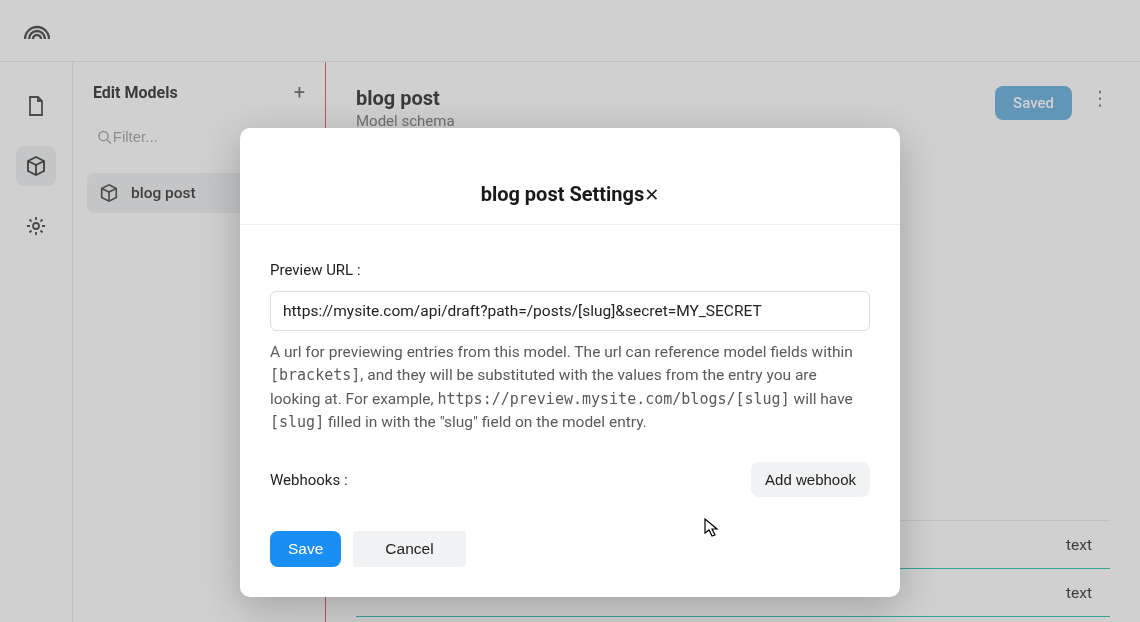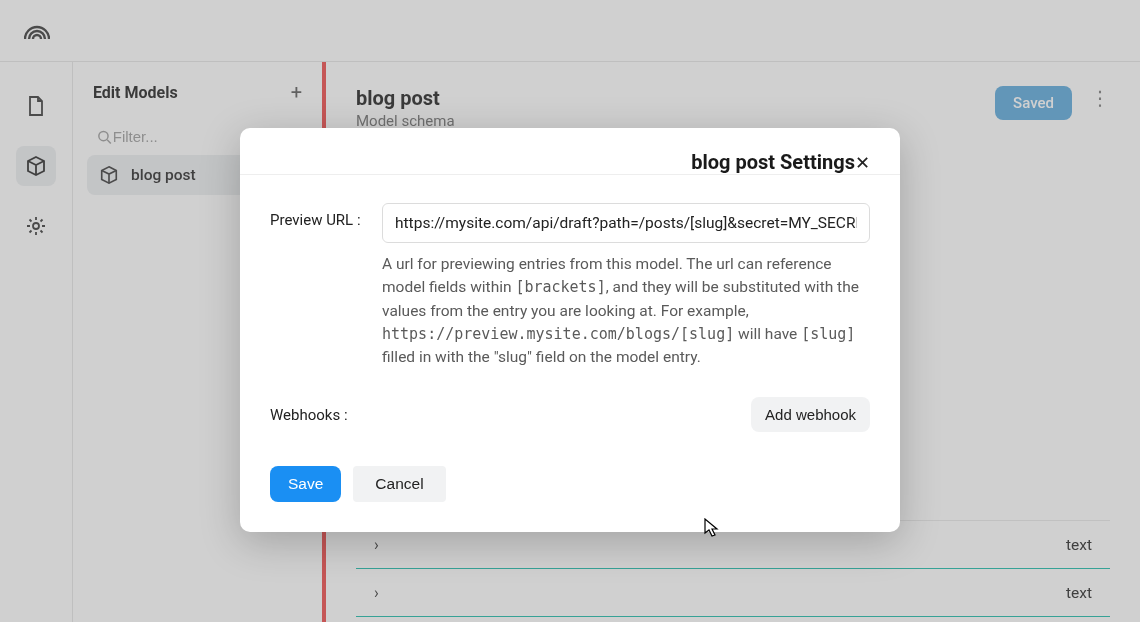--- a/index.html
+++ b/index.html
@@ -11,25 +11,25 @@
   .topbar { display: flex; align-items: center; height: 62px; border-bottom: 1px solid #e5e5e5; padding: 0 24px; }
   .logo { width: 26px; height: 26px; margin-right: 22px; display: flex; align-items: center; justify-content: center; }
   .app-title { font-size: 20px; font-weight: 700; }
 
   
   .body { display: flex; height: calc(622px - 62px); }
   .rail { width: 73px; border-right: 1px solid #e5e5e5; display: flex; flex-direction: column; align-items: center; padding-top: 24px; gap: 20px; }
   .rail-item { width: 40px; height: 40px; display:flex; align-items:center; justify-content:center; border-radius:8px; color:#333; }
   .rail-item.active { background:#eceef0; }
 
-  .sidebar { width: 253px; border-right: 4px solid #ef4444; padding: 20px 14px; }
+  .sidebar { width: 253px; border-right: 1px solid #ef4444; padding: 20px 14px; }
   .sidebar-header { display:flex; align-items:center; justify-content:space-between; margin-bottom: 20px; padding: 0 6px;}
   .sidebar-title { font-size: 16px; font-weight: 700; }
   .plus { color:#555; font-size:20px; line-height:1; }
-  .filter { display:flex; align-items:center; gap:1px; padding: 6px 10px; color:#888; margin-bottom: 4px; }
+  .filter { display:flex; align-items:center; gap:1px; padding: 6px 10px; color:#888; margin-bottom: 22px; }
   .filter input { border:none; outline:none; font-size:15px; width:100%; background:transparent; color:#333;}
   .filter input::placeholder { color:#9a9a9a; }
   .model-item { display:flex; align-items:center; gap:12px; padding:10px 12px; border-radius:8px; background:#eceef0; font-size:15.5px; font-weight:500; color:#222;}
 
   .main { flex:1; padding: 24px 30px; position:relative; }
   .main-header { display:flex; justify-content:space-between; align-items:flex-start; }
   .main-title { font-size:20px; font-weight:700; }
   .main-sub { font-size:15px; color:#6b6b6b; margin-top:2px; }
   .header-actions { display:flex; align-items:flex-start; gap:18px; }
   .saved { background:#56a6db; color:#fff; padding:8px 18px; border-radius:8px; font-size:15px; font-weight:500;}
@@ -37,38 +37,38 @@
 
   .field-rows { margin-top: 390px; border-top: 1px solid #e9e9e9;}
   .field-row { display:flex; align-items:center; justify-content:space-between; border-bottom:1px solid #14b8a6; padding:14px 18px; font-size:16px; color:#222;}
   .field-row .left { display:flex; align-items:center; gap:18px;}
   .chev { color:#333; }
   .field-type { color:#222; font-size:15.5px;}
 
   
   .scrim { position:absolute; inset:0; background:rgba(120,120,120,0.35); }
   .modal { position:absolute; left:240px; top:128px; width:660px; background:#fff; border-radius:10px; box-shadow:0 10px 40px rgba(0,0,0,0.22); overflow:hidden; }
-  .modal-head { display:flex; align-items:center; justify-content:flex-end; padding:22px 30px 0; border-bottom:1px solid #eee;}
+  .modal-head { display:flex; align-items:center; justify-content:center; padding:22px 30px 18px; border-bottom:1px solid #eee;margin-top:32px;}
   .modal-title { font-size:20px; font-weight:700; }
   .modal-close { font-size:18px; color:#222; cursor:pointer;}
 
   .modal-body { padding: 28px 30px 30px; }
-  .form-row { display:flex; gap: 12px; margin-bottom: 8px; align-items:flex-start;}
+  .form-row { display:flex; gap: 12px; margin-bottom: 8px; align-items:flex-start;flex-direction:column;}
   .form-label { width:100px; flex-shrink:0; font-size:15px; color:#222; padding-top:8px; white-space:nowrap;}
   .form-field { flex:1; }
   .text-input { width:100%; border:1px solid #dcdcdc; border-radius:6px; padding:10px 12px; font-size:15.5px; color:#222; font-family:inherit;}
   .help { font-size:15.5px; line-height:1.5; color:#5a5a5a; margin-top:10px; }
   .help code { font-family: ui-monospace, Menlo, Consolas, monospace; font-size:15px; color:#5a5a5a; }
 
   .webhooks-row { display:flex; align-items:center; gap:14px; margin-top:28px;justify-content:space-between;}
   .chip-btn { background:#f1f2f3; border:none; border-radius:8px; padding:9px 14px; font-size:15px; color:#222; cursor:pointer;}
 
   .modal-actions { display:flex; gap:12px; margin-top:34px;}
   .btn-primary { background:#1a8ff3; color:#fff; border:none; border-radius:8px; padding:9px 18px; font-size:15.5px; font-weight:500; cursor:pointer;}
-  .btn-secondary { background:#f1f2f3; color:#222; border:none; border-radius:4px; padding:9px 22px; font-size:15.5px; cursor:pointer;}
+  .btn-secondary { background:#f1f2f3; color:#222; border:none; border-radius:4px; padding:9px 32px; font-size:15.5px; cursor:pointer;}
 
   .cursor { position:absolute; left:704px; top:518px; pointer-events:none; }
 
   svg { display:block; }
 </style>
 </head>
 <body>
 
 <div class="app">
 

